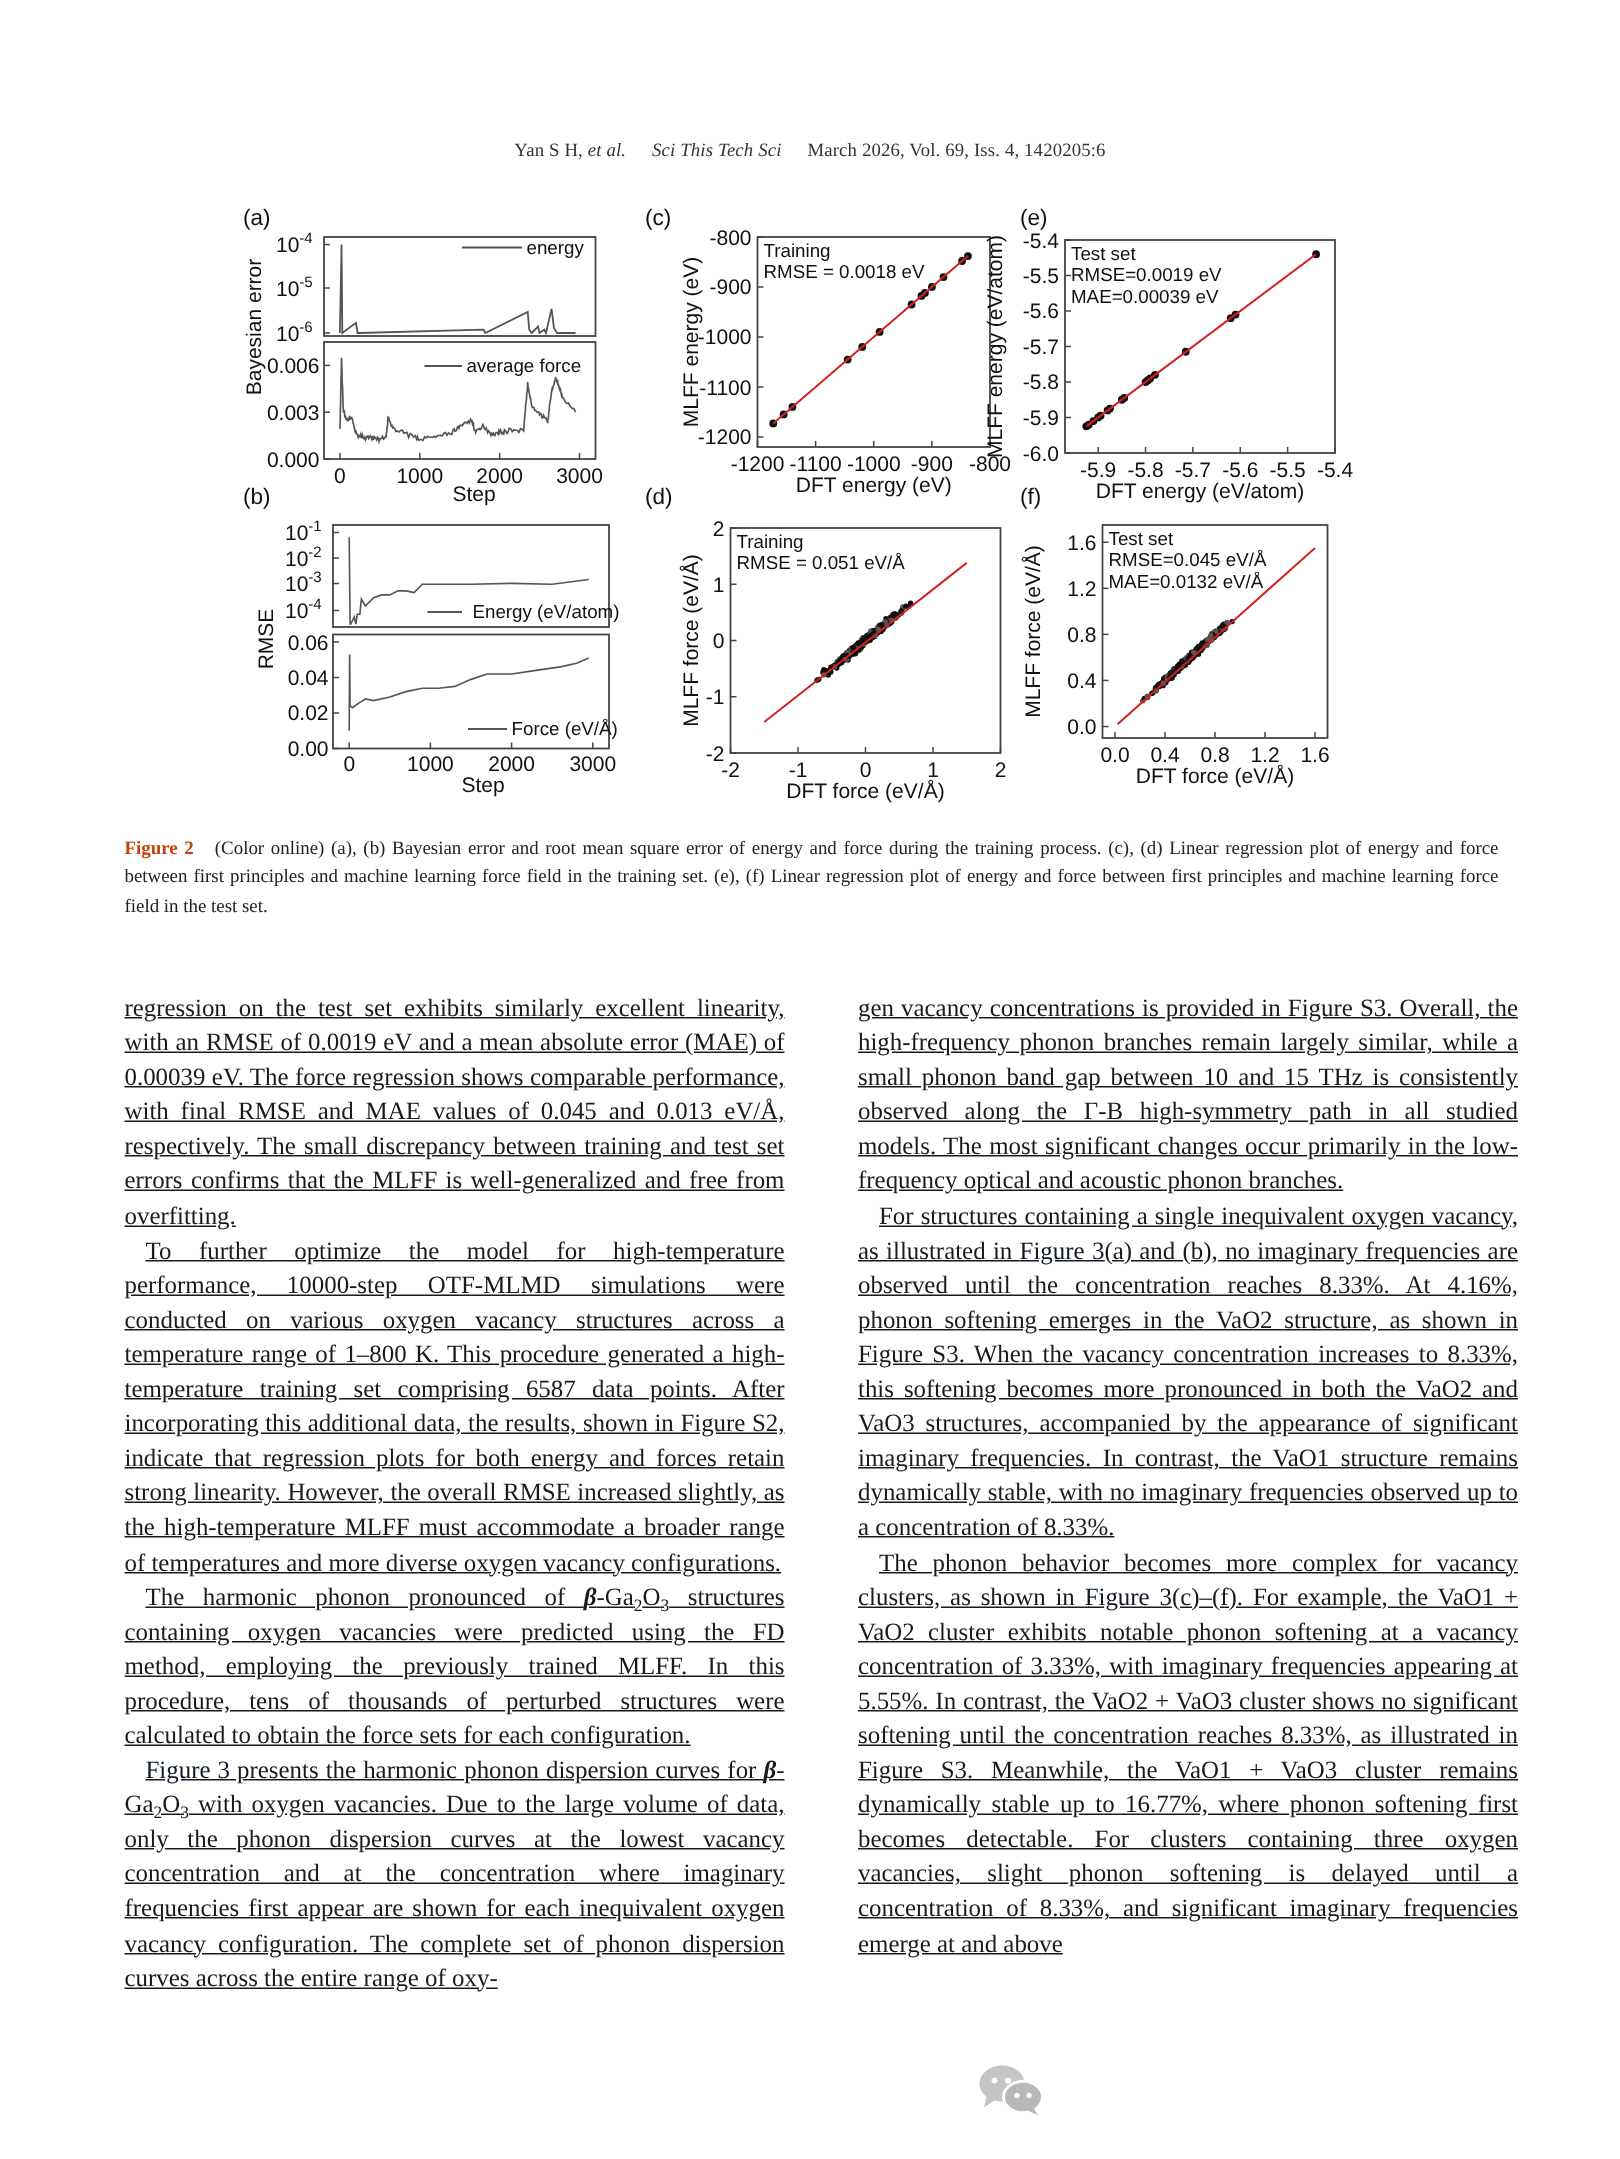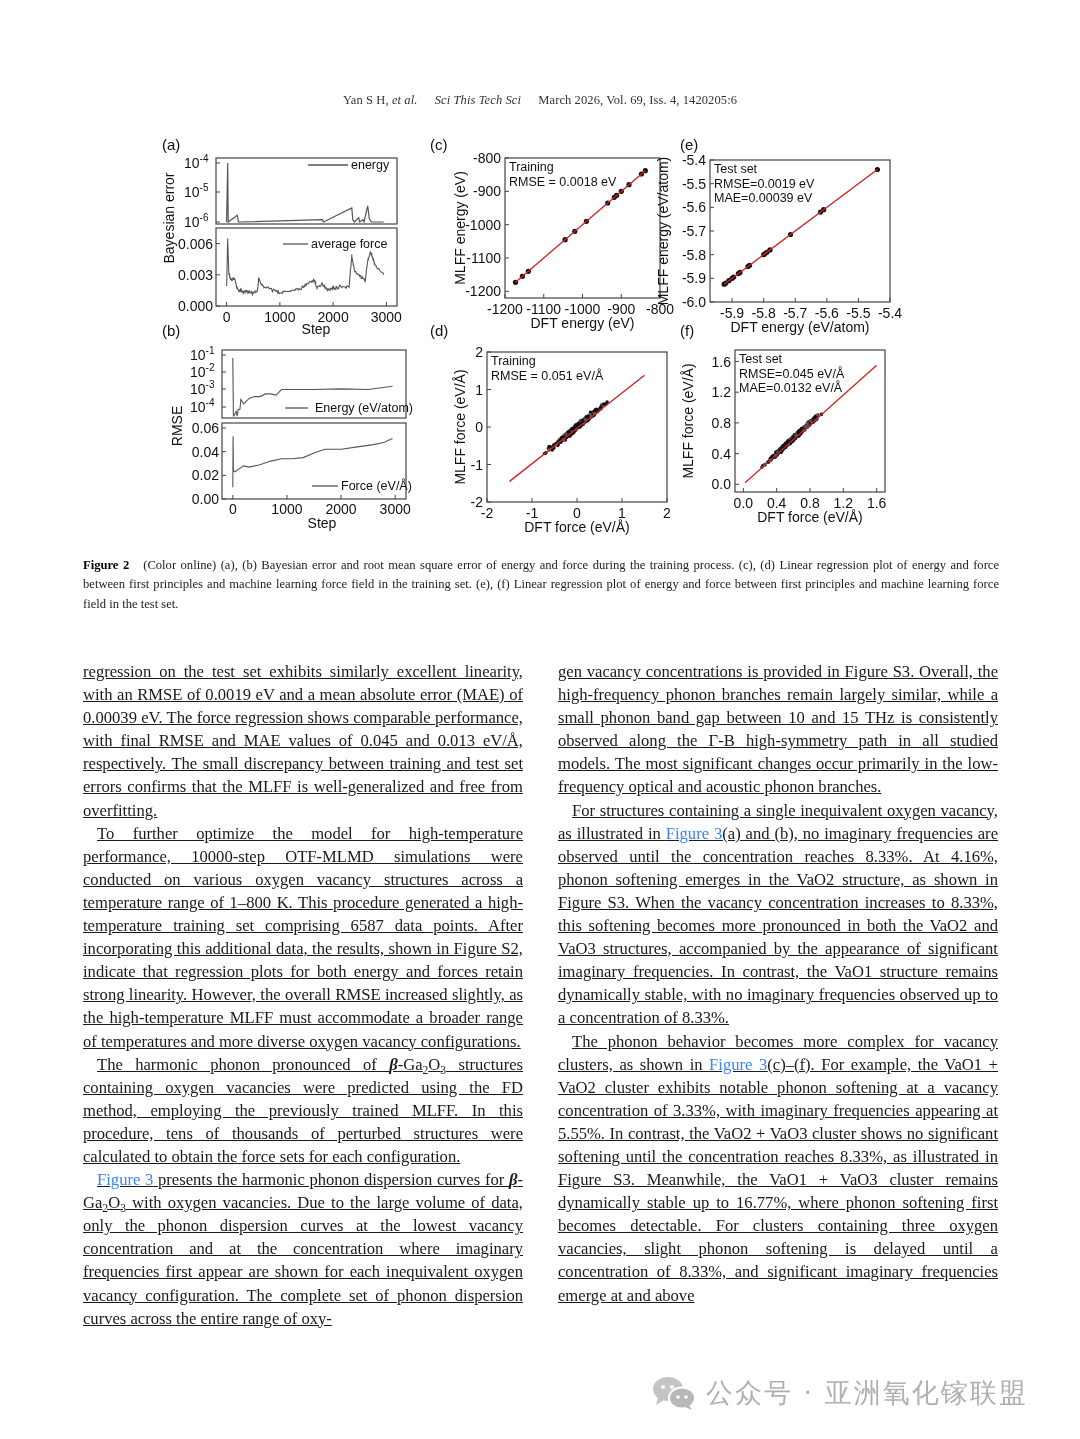--- a/index.html
+++ b/index.html
@@ -7,28 +7,28 @@
          font-family: "Liberation Serif", "DejaVu Serif", serif; color: #1a1a1a; }
   .running-head { position: absolute; top: 93px; left: 0; width: 1080px; text-align: center;
                   font-size: 12.5px; color: #333; letter-spacing: 0.1px; }
   .running-head i { font-style: italic; }
   .running-head span { margin: 0 7px; }
   #figure { position: absolute; left: 150px; top: 130px; width: 790px; height: 410px; }
   #figure svg { position: absolute; left: 0; top: 0; }
   #figure text { font-family: "Liberation Sans", "DejaVu Sans", sans-serif; fill: #111; }
   .caption { position: absolute; left: 83px; top: 556px; width: 916px; font-size: 12.6px;
              line-height: 19.3px; text-align: justify; color: #222; }
-  .caption .fig-ref { color: #000000; font-weight: bold; margin-right: 14px; }
+  .caption .fig-ref { color: #c2410c; font-weight: bold; margin-right: 14px; }
   .col { position: absolute; top: 660px; width: 440px; font-size: 16.6px; line-height: 23.1px;
          text-align: justify; color: #1a1a1a; }
   .col.left { left: 83px; }
-  .col.right { left: 558px; }
+  .col.right { left: 572px; }
   .col p { margin: 0; text-indent: 14px; text-decoration: underline; }
   .col p.cont { text-indent: 0; }
-  .link { color: #3b82f6; }
+  .link { color: #0f172a; }
   sub { font-size: 70%; line-height: 0; }
   .watermark { position: absolute; left: 652px; top: 1373px; height: 40px; display: flex;
                align-items: center; font-family: "DejaVu Sans", sans-serif; font-size: 27px;
                color: #b0b0b0; letter-spacing: 2px; }
   .watermark .wm-icon { width: 44px; height: 36px; margin-right: 10px; position: relative; }
 </style>
 </head>
 <body>
 
 <div class="running-head">
@@ -1077,14 +1077,13 @@
       <ellipse cx="16" cy="14" rx="15" ry="12" fill="#c4c4c4"></ellipse>
       <polygon points="6,22 4,30 13,24" fill="#c4c4c4"></polygon>
       <circle cx="11" cy="12" r="2" fill="#fff"></circle>
         <circle cx="20" cy="12" r="2" fill="#fff"></circle>
       <ellipse cx="30" cy="23" rx="13" ry="10.5" fill="#b8b8b8" stroke="#fff" stroke-width="2"></ellipse>
       <polygon points="37,30 40,35 33,32" fill="#b8b8b8"></polygon>
       <circle cx="26" cy="22" r="1.8" fill="#fff"></circle>
         <circle cx="34" cy="22" r="1.8" fill="#fff"></circle>
     </svg>
   </span>
-  <span>公众号 · 亚洲氧化镓联盟</span>
 </div>
 
 </body></html>

